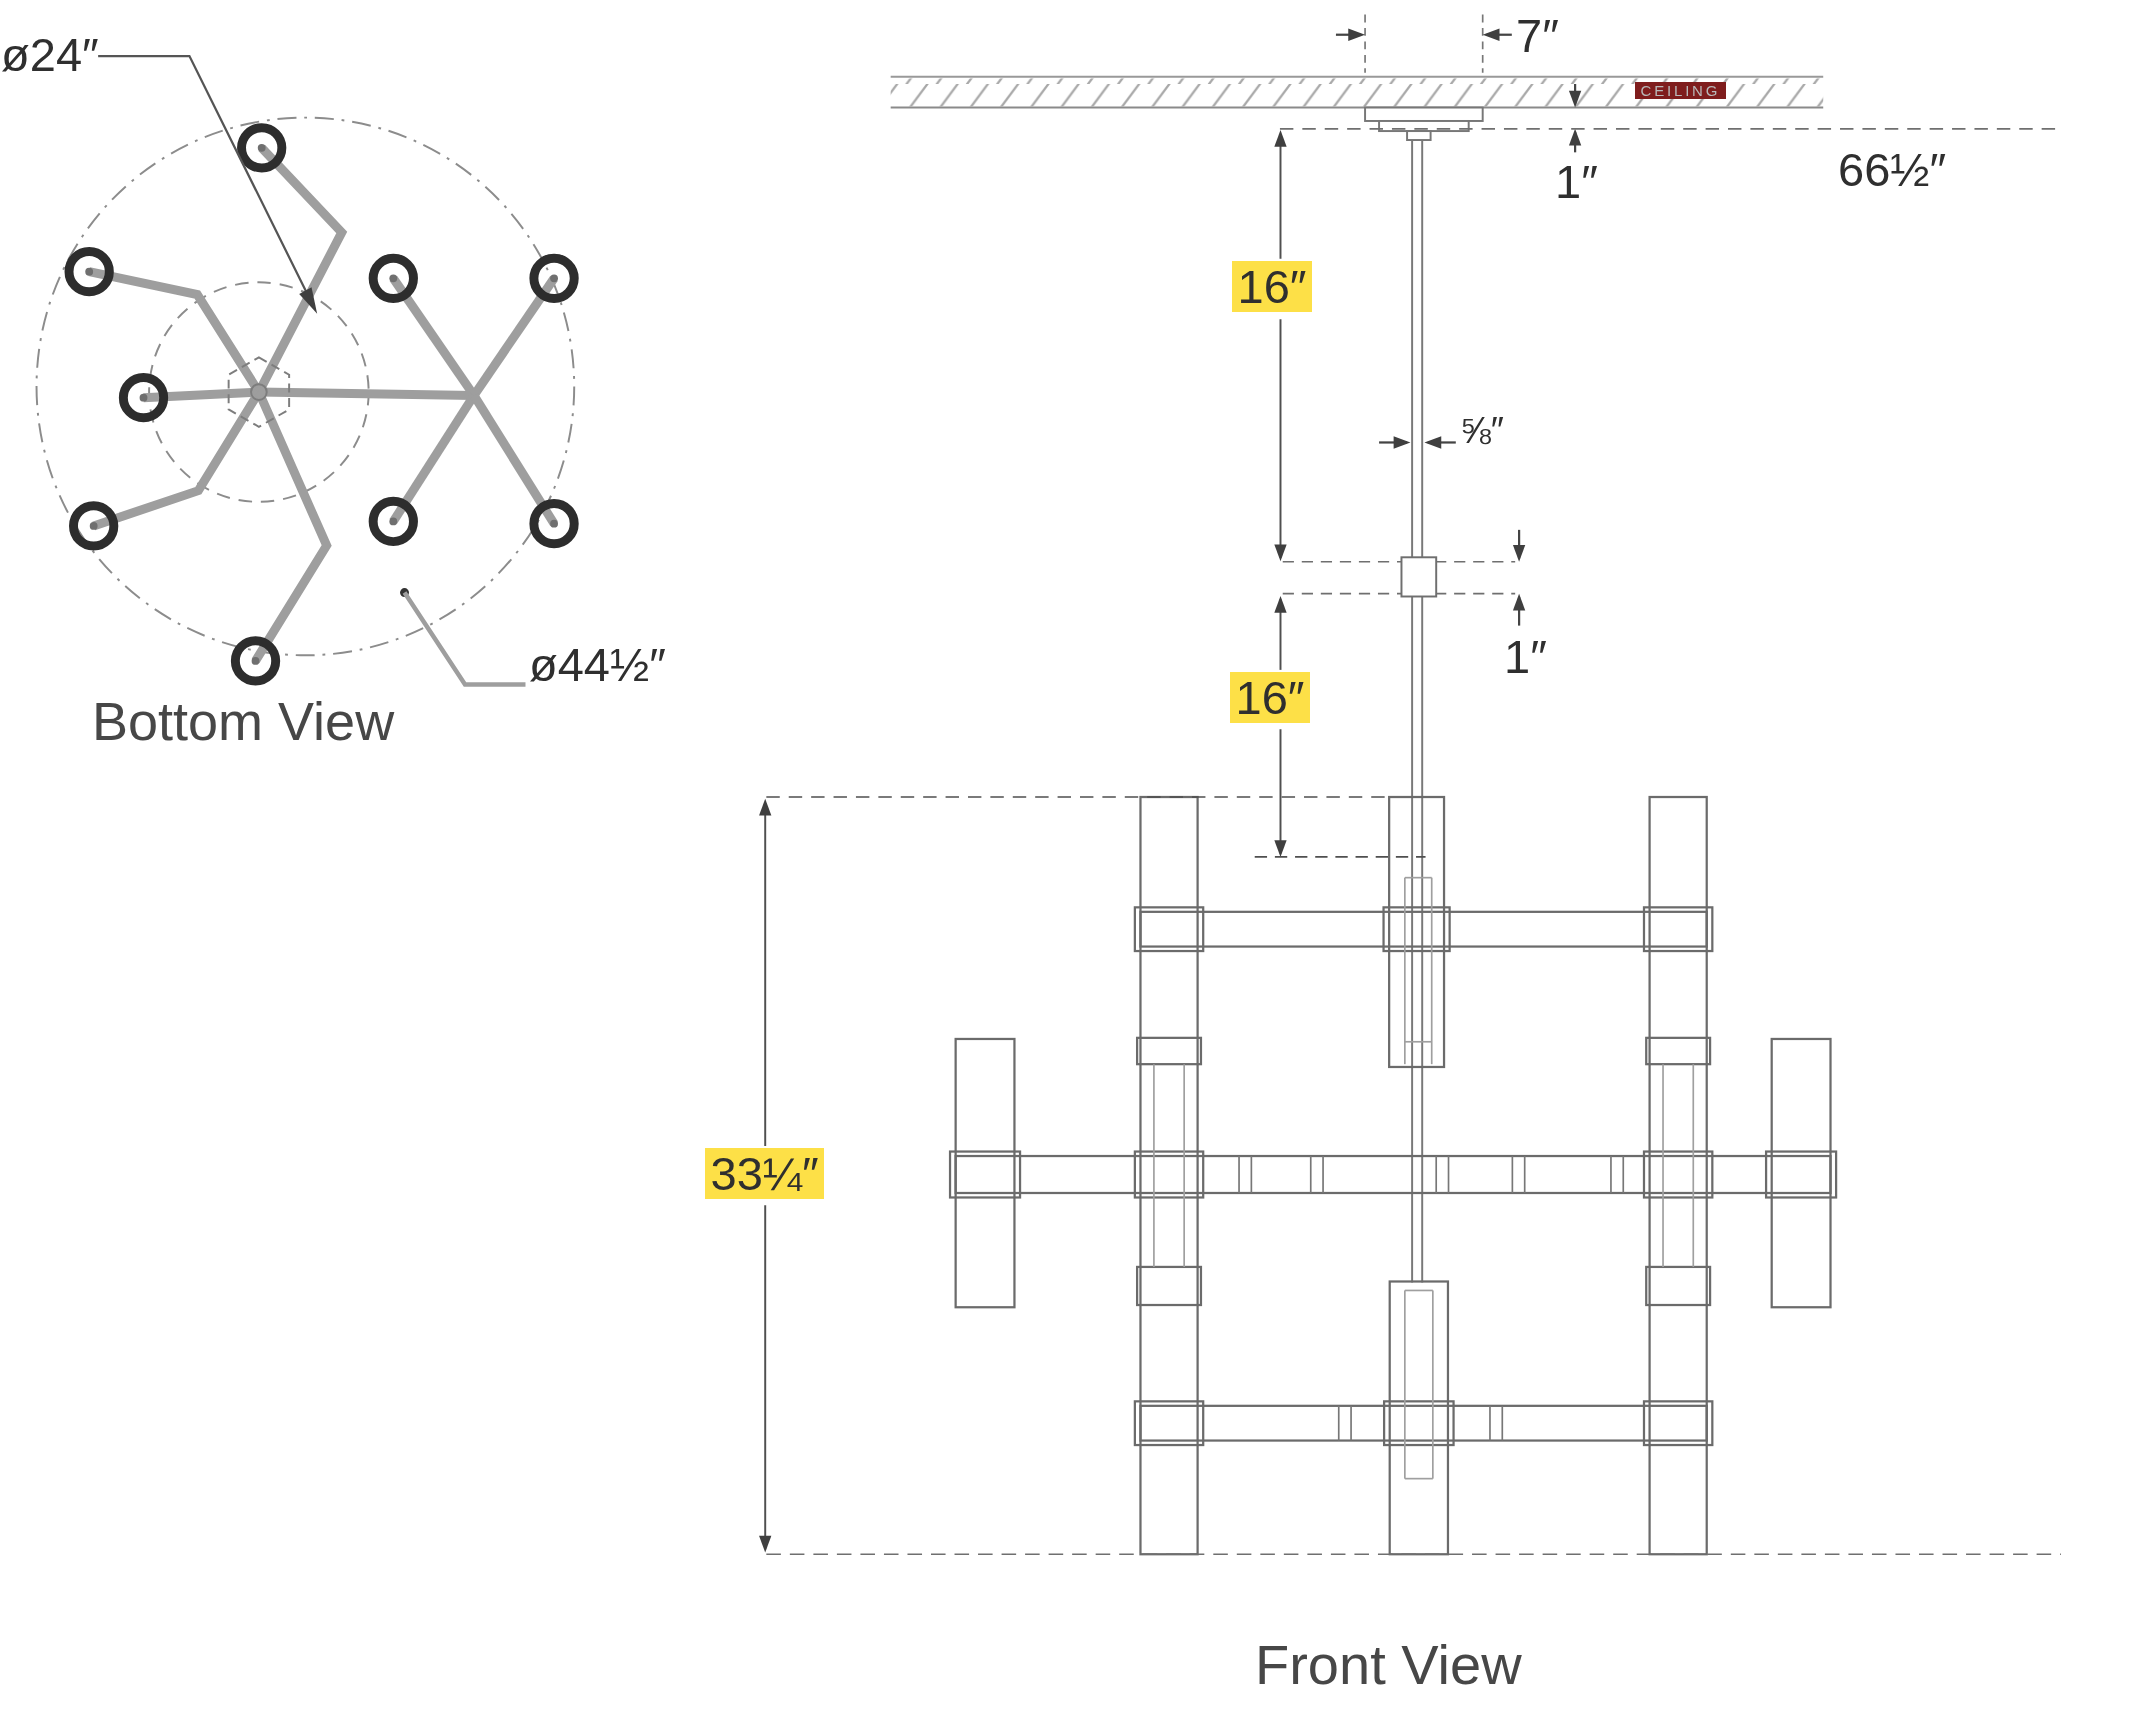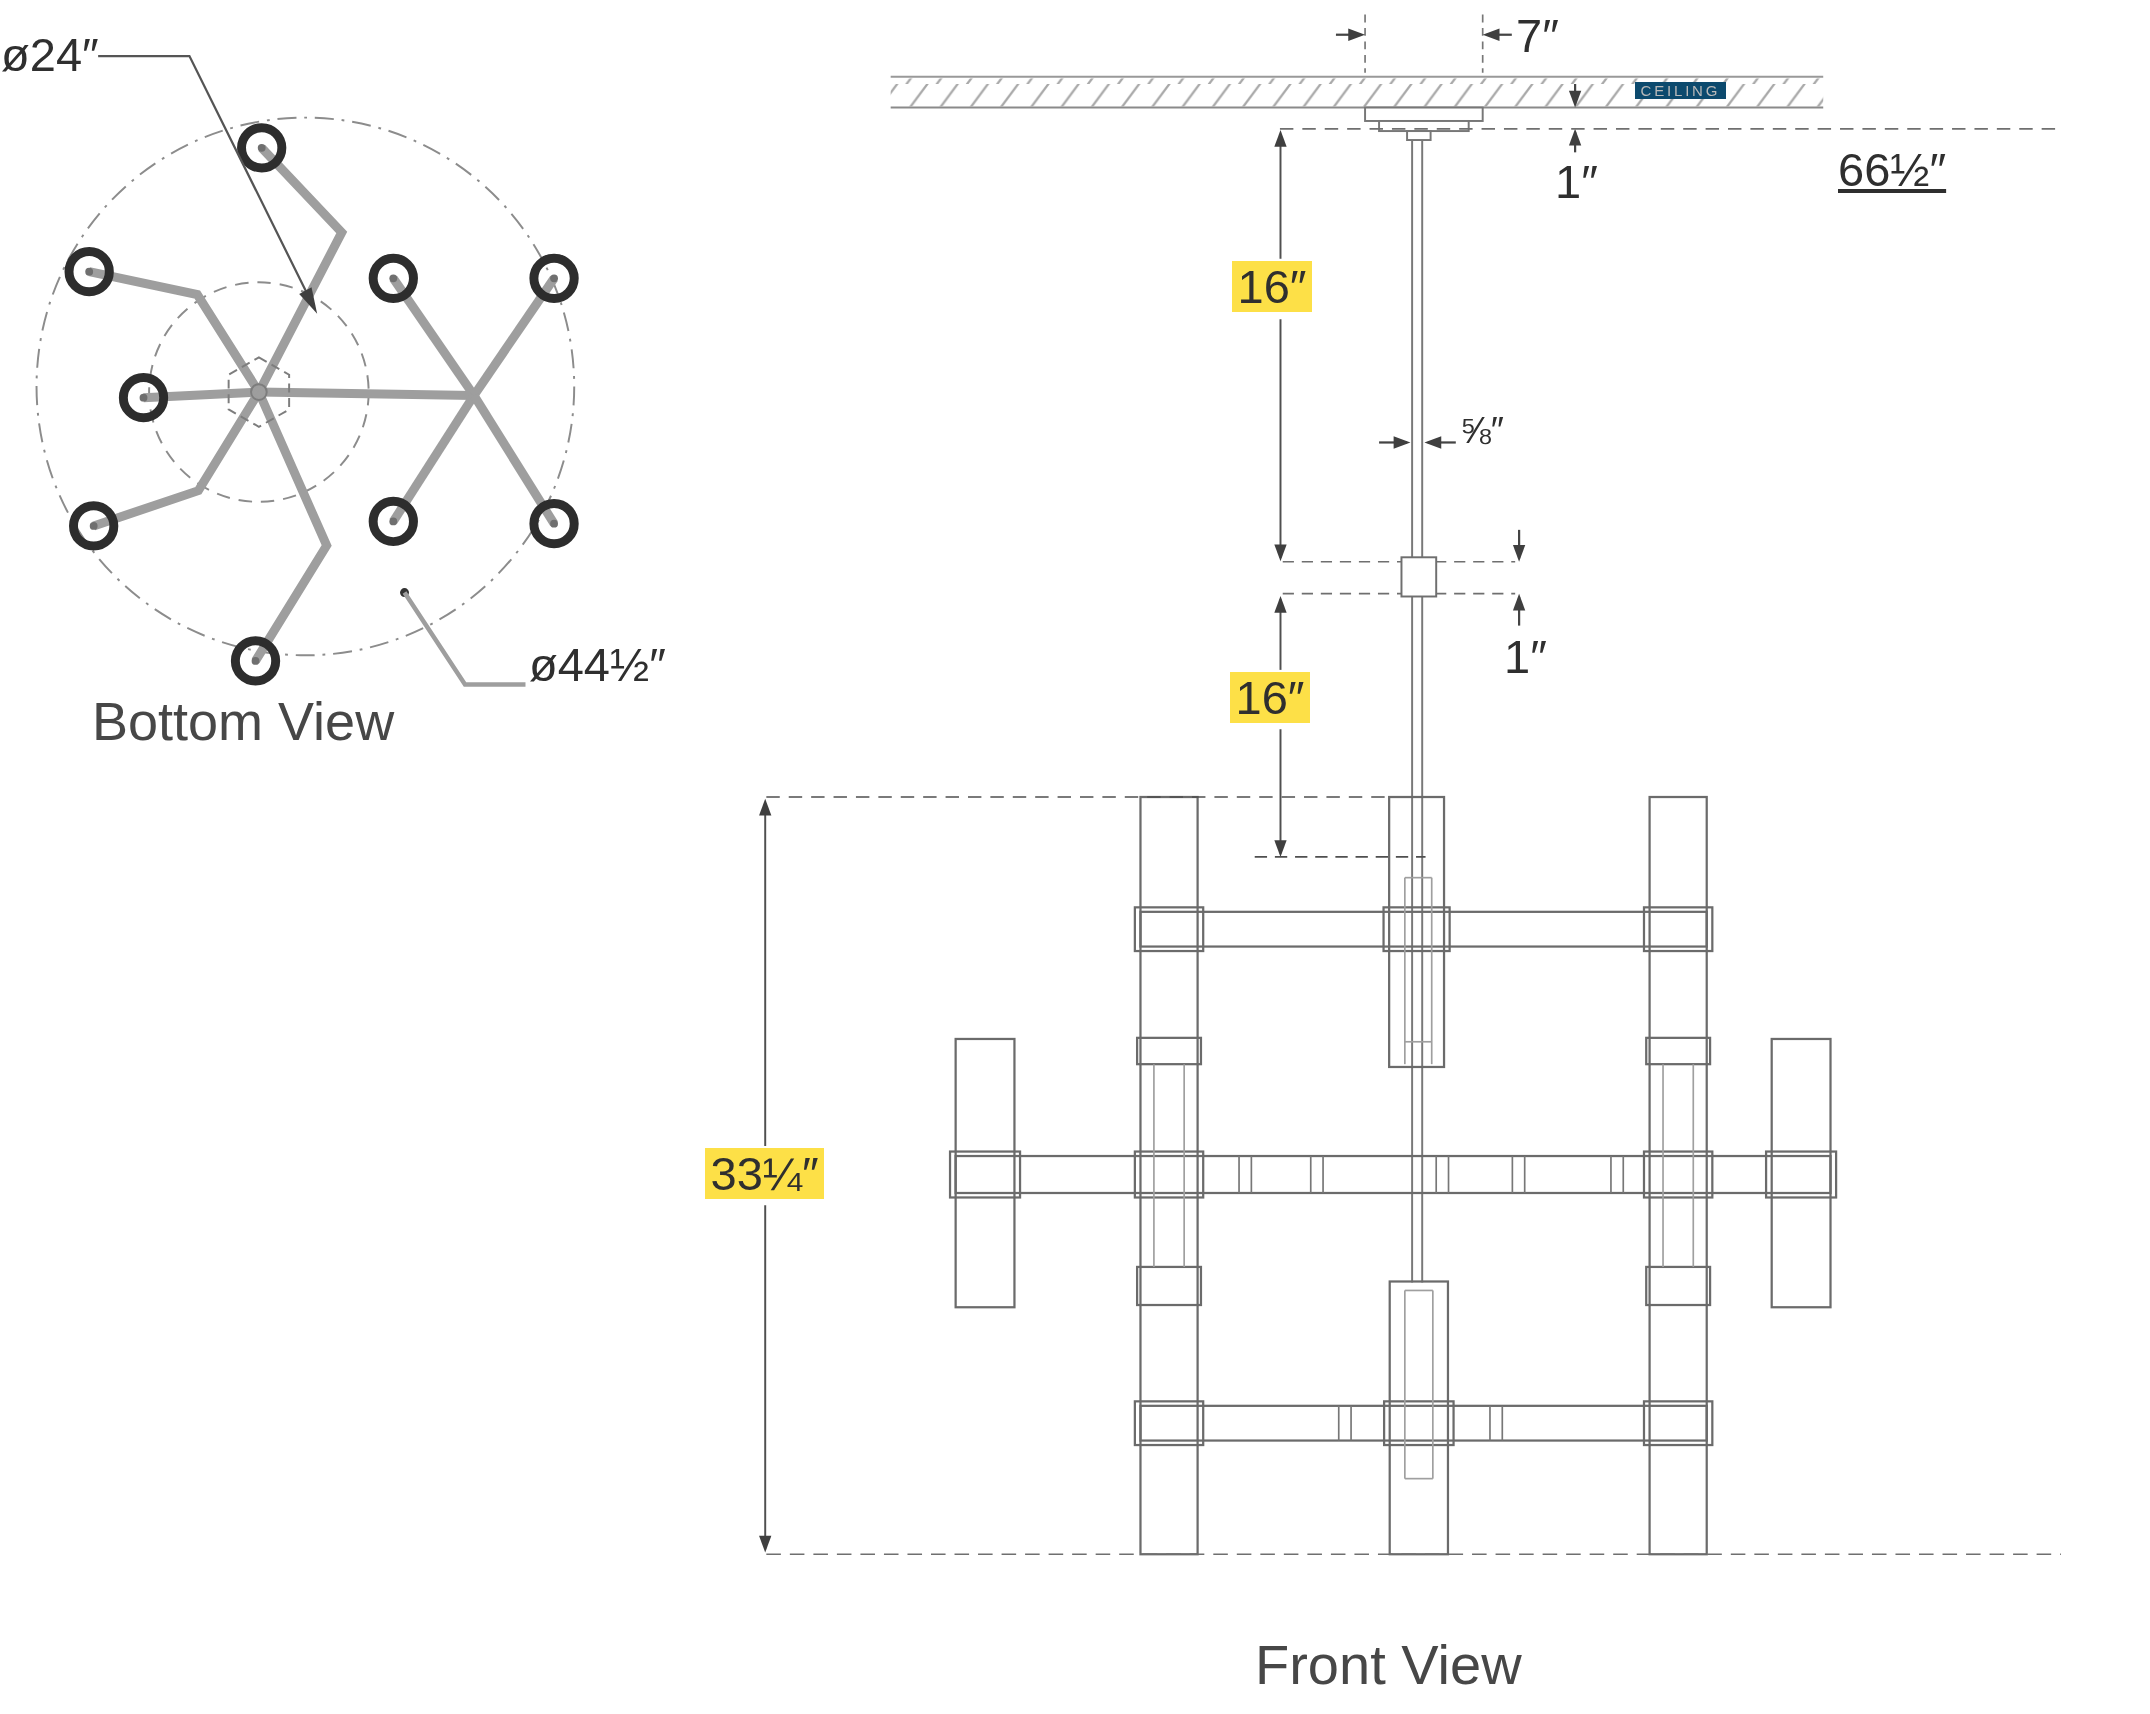--- a/index.html
+++ b/index.html
@@ -2,21 +2,21 @@
 <html style="font-size:9px"><head>
 <meta charset="utf-8">
 <style>
   html,body{margin:0;padding:0;background:#fff;}
   #stage{position:relative;width:2061px;height:1715px;background:#ffffff;overflow:hidden;
          font-family:"Liberation Sans", sans-serif;}
   svg{position:absolute;left:0;top:0;}
   .lbl{position:absolute;color:#2f2f2f;white-space:nowrap;line-height:1;}
   .lbl.bg{background:#fde047;padding:2.2px 5.6px;}
   .viewtitle{color:#474747;}
-  .ceil{color:#b9b9b9;background:#0c4a6e;padding:1.1px 5.6px;letter-spacing:2.8px;}
+  .ceil{color:#b9b9b9;background:#7f1d1d;padding:1.1px 5.6px;letter-spacing:2.8px;}
 </style>
 </head>
 <body>
 
 <div id="stage">
 
 <svg width="2151" height="1715" viewBox="0 0 3840 3062">
   <defs>
     <pattern id="hatch" width="54" height="50" patternUnits="userSpaceOnUse">
       <path d="M-6,56 L40,-6" stroke="#a8a8a8" stroke-width="4" fill="none"></path>
@@ -256,18 +256,18 @@
 
 <div class="lbl ceil" style="left:1635px;top:82px;font-size:15px;">CEILING</div>
 
 <div class="lbl" style="left:1516px;top:12.3px;font-size:47px;">7″</div>
 <div class="lbl" style="left:1555px;top:158px;font-size:47px;">1″</div>
 <div class="lbl bg" style="left:1232px;top:261px;font-size:47px;">16″</div>
 <div class="lbl" style="left:1460px;top:412px;font-size:37px;">⅝″</div>
 <div class="lbl" style="left:1504px;top:633px;font-size:47px;">1″</div>
 <div class="lbl bg" style="left:1230px;top:672px;font-size:47px;">16″</div>
 <div class="lbl bg" style="left:705px;top:1148px;font-size:47px;">33¼″</div>
-<div class="lbl" style="left:1838px;top:146px;font-size:47px;text-decoration:underline;">66½″</div>
+<div class="lbl" style="left:1838px;top:146px;font-size:47px;">66½″</div>
 
 <div class="lbl viewtitle" style="left:1255px;top:1637px;font-size:56px;">Front View</div>
 
 </div>
 
 
 </body></html>

